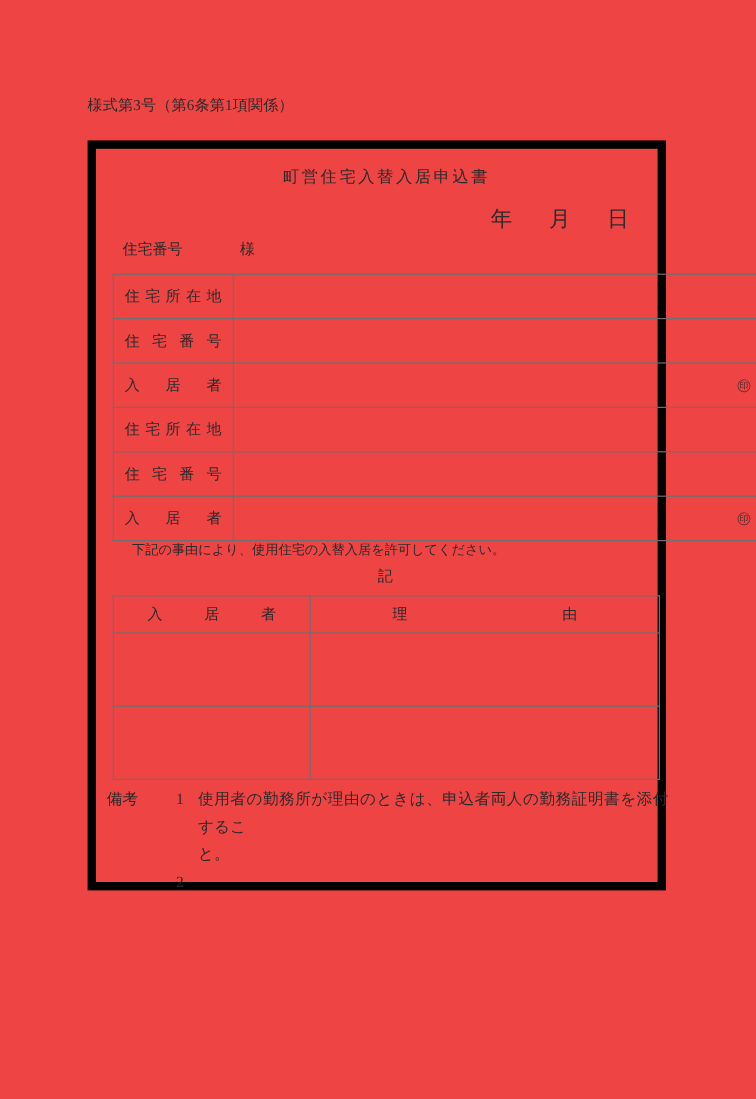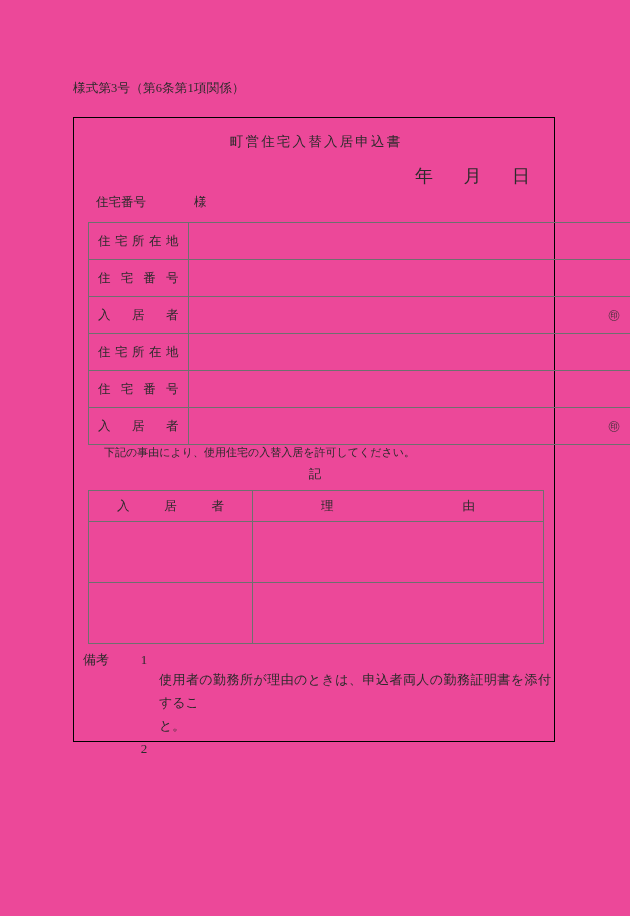--- a/index.html
+++ b/index.html
@@ -13,41 +13,41 @@
     position: relative;
     font-family: "Liberation Serif", "DejaVu Serif", serif;
     color: #2b2b2b;
     -webkit-font-smoothing: antialiased;
   }
 
   .page {
     position: absolute;
     left: 0; top: 0;
     width: 630px; height: 916px;
-    background: #ec4899;
+    background: #ef4444;
   }
 
   
   .form-number {
     position: absolute;
     left: 73px;
     top: 80px;
     font-size: 12.5px;
     letter-spacing: 0.2px;
     white-space: nowrap;
   }
 
   
   .frame {
     position: absolute;
     left: 73px;
     top: 117px;
     width: 482px;
     height: 625px;
-    border: 1px solid #000000;
+    border: 7px solid #000000;
     box-sizing: border-box;
     padding-left: 34px;
   }
 
   
   .doc-title {
     position: absolute;
     left: 0;
     top: 15px;
     width: 482px;
@@ -181,21 +181,20 @@
   }
   .remarks-num {
     flex: 0 0 auto;
     width: 30px;
     text-align: center;
     white-space: nowrap;
   }
   .remarks-text {
     flex: 1 1 auto;
     text-align: justify;
-    margin-top: 20px;
   }
   .remarks-cont {
     padding-left: 76px;
   }
 </style>
 </head>
 <body>
 
 <div class="page">
 

